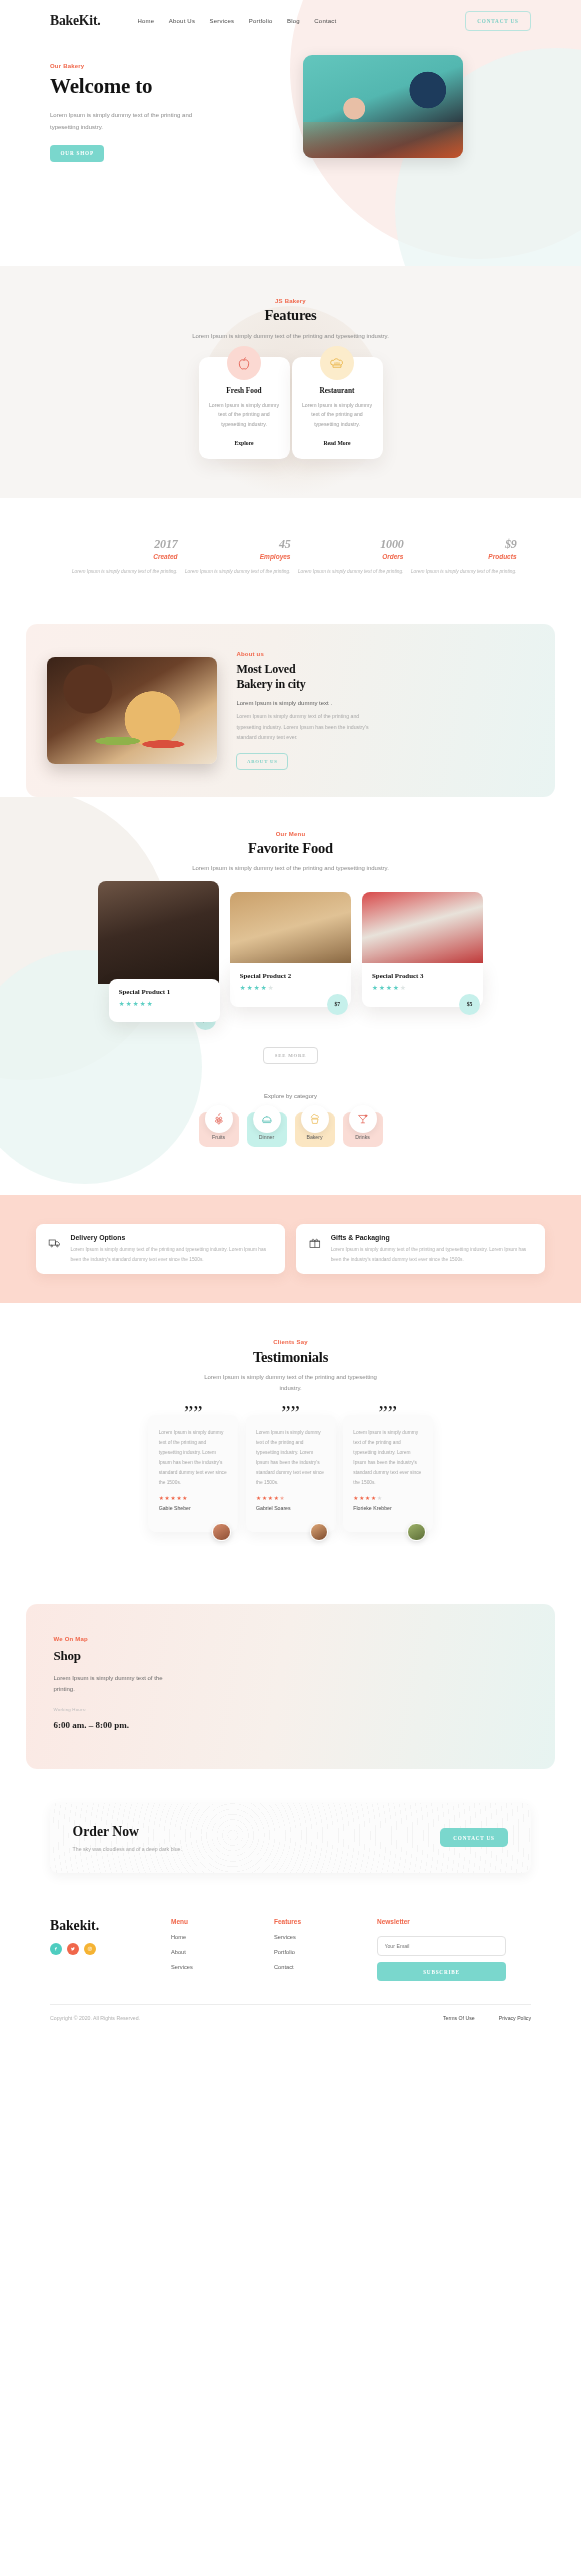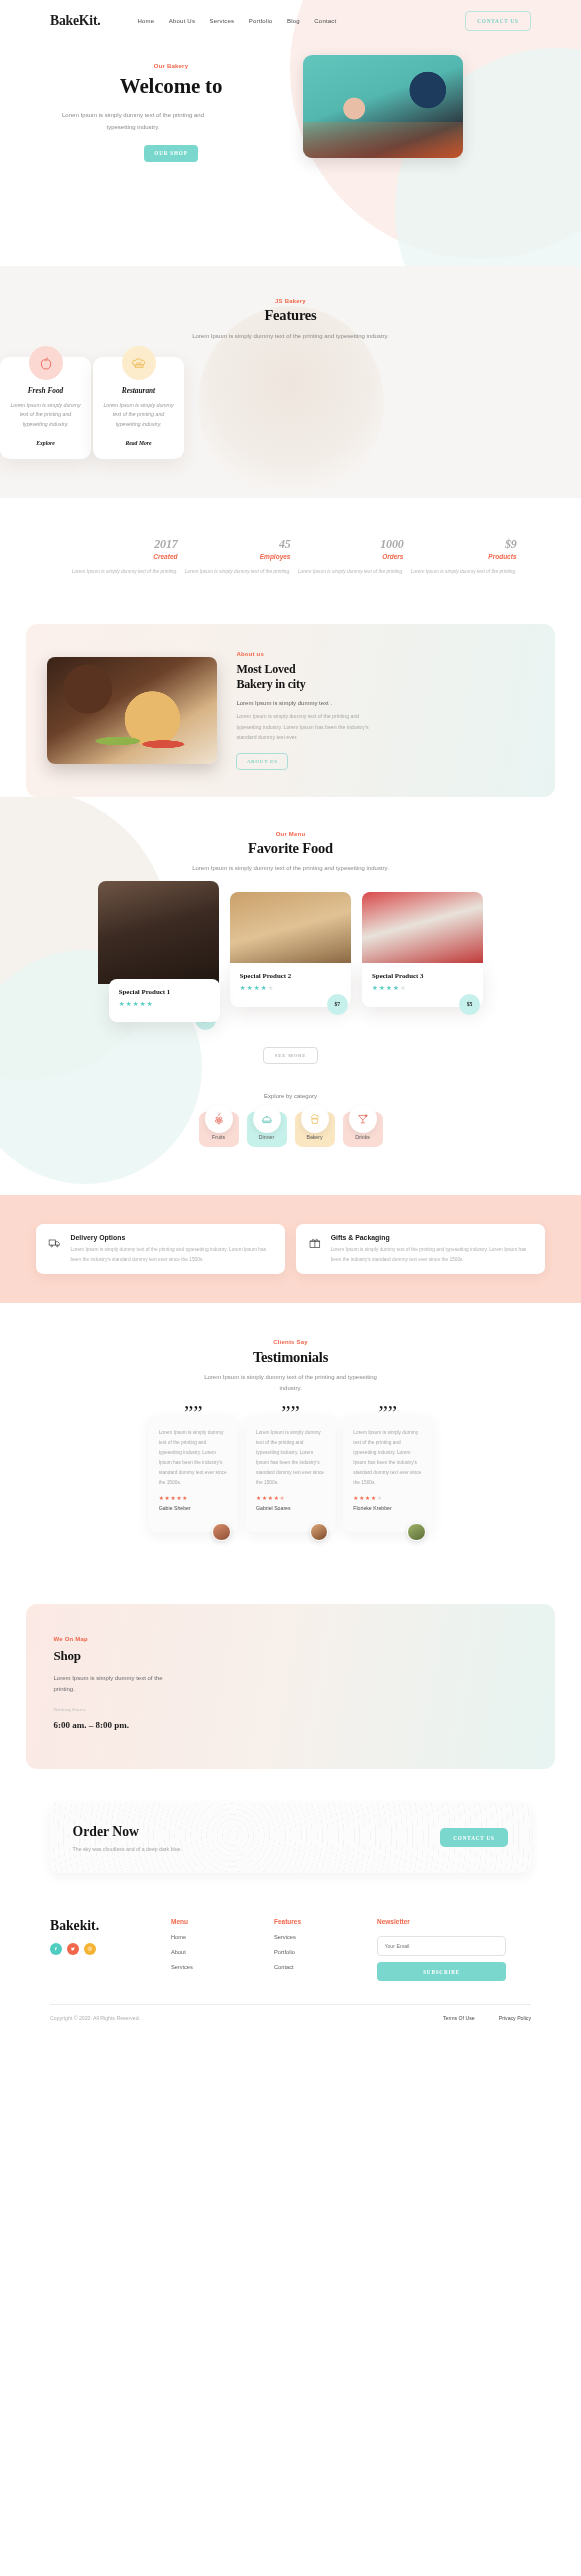--- a/index.html
+++ b/index.html
@@ -25,21 +25,21 @@
   }
   .logo { font-family:"Liberation Serif", serif; font-weight:bold; font-size:13.7px; letter-spacing:-0.2px; color:#1d1d1d; }
   .nav-links { display:flex; gap:14.5px; margin-left:37px; }
   .nav-links a { font-size:6px; color:#4a4a4a; text-decoration:none; letter-spacing:0.2px; }
   .nav-cta {
     margin-left:auto; border:0.8px solid #b9e4de; border-radius:4px;
     padding:5.7px 11.3px; font-size:5.2px; letter-spacing:0.8px;
     color:#7fd0c6; font-family:"Liberation Serif", serif; font-weight:bold;
   }
   .hero-body { position:relative; z-index:4; display:flex; padding:24px 50px 0 50px; }
-  .hero-left { width:242px; padding-top:8px;text-align:center; }
+  .hero-left { width:242px; padding-top:8px; }
   .eyebrow { font-size:6px; font-weight:bold; color:#f0674b; letter-spacing:0.2px; margin-bottom:5.7px; }
   .h1 { font-family:"Liberation Serif", serif; font-weight:bold; font-size:21px; line-height:1.22; color:#141414; letter-spacing:-0.2px; }
   .hero-p { font-size:6px; color:#8a8a8a; line-height:1.85; margin-top:10.5px; width:166px; }
   .btn-teal {
     display:inline-block; margin-top:12px; background:#7ad7cd; color:#fff;
     border-radius:4px; padding:5.7px 10.5px; font-size:5.2px; letter-spacing:0.8px;
     font-family:"Liberation Serif", serif; font-weight:bold;
   }
   .hero-img {
     margin-left:11.3px; width:160px; height:103px; border-radius:9px;
@@ -59,21 +59,21 @@
   .feat-bg {
     position:absolute; left:50%; top:40px; transform:translateX(-50%);
     width:186px; height:194px; border-radius:50%;
     background:radial-gradient(circle at 50% 40%, #e6d8cc 0%, #efe7df 55%, #f7f5f3 75%);
     opacity:.55;
   }
   .sec-head { position:relative; text-align:center; z-index:3; }
   .sec-head .eyebrow { margin-bottom:3.2px; }
   .h2 { font-family:"Liberation Serif", serif; font-weight:bold; font-size:14.5px; color:#141414; letter-spacing:-0.2px; }
   .sub { font-size:6px; color:#8a8a8a; line-height:1.8; margin-top:6.5px; }
-  .feat-row { position:relative; z-index:3; display:flex; justify-content:flex-start; gap:2px; margin-top:16px; align-items:flex-start;font-style:italic; }
+  .feat-row { position:relative; z-index:3; display:flex; justify-content:center; gap:2px; margin-top:16px; align-items:flex-start; }
   .feat-card {
     width:91px; background:#fff; border-radius:9.7px; padding:24px 9px 13px;
     text-align:center; box-shadow:0 6.5px 18px rgba(60,40,30,.08); position:relative;
   }
   .feat-card.mid { margin-top:19.4px; }
   .feat-ico {
     width:34px; height:34px; border-radius:50%; position:absolute;
     left:50%; transform:translateX(-50%); top:-11.3px;
     display:flex; align-items:center; justify-content:center;
   }

